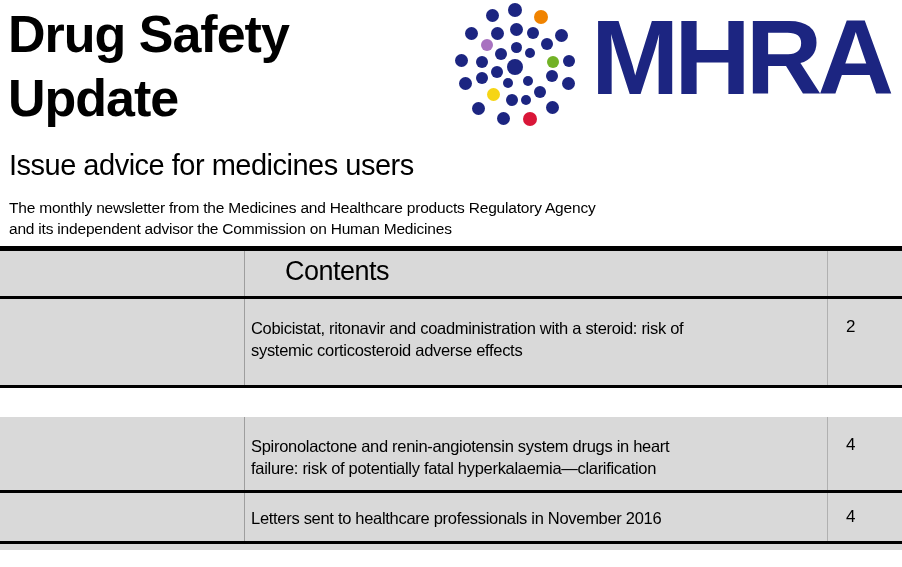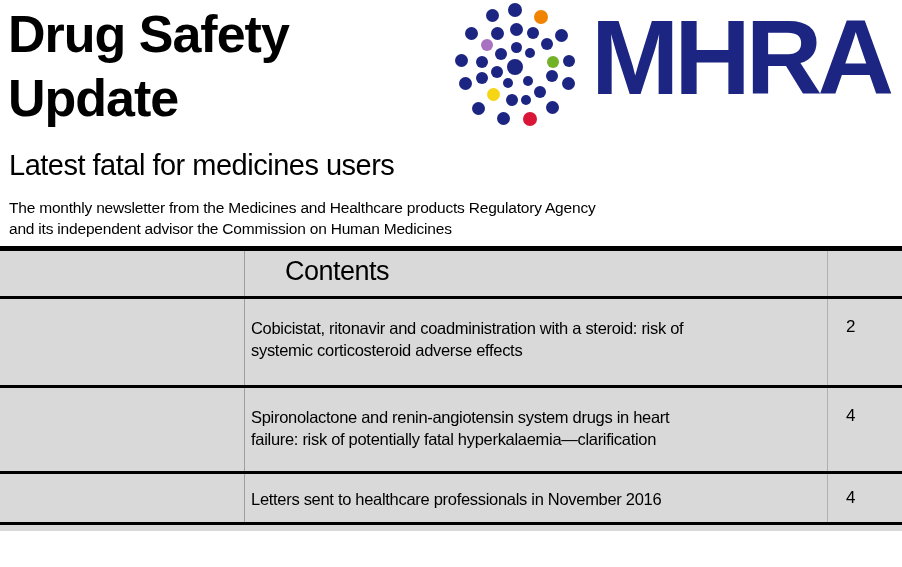--- a/index.html
+++ b/index.html
@@ -52,21 +52,21 @@
     display:grid;grid-template-columns:244px 583px 75px;
     background:#d9d9d9;width:902px;box-sizing:border-box;
   }
   .trow > div{box-sizing:border-box;}
   .c2{border-left:1px solid #9e9e9e;padding:0 8px 0 6px;}
   .c3{border-left:1px solid #b0b0b0;padding:0 0 0 18px;}
   .thead{height:45px;}
   .thead .c2{padding-top:5px;}
   .contents-heading{font-size:27px;letter-spacing:-0.5px;margin-left:34px;}
   .row-a{height:86px;}
-  .row-b{height:83px;}
+  .row-b{height:73px;margin-top:29px;}
   .row-c{height:48px;}
   .row-a .c2,.row-a .c3,.row-b .c2,.row-b .c3{padding-top:18px;}
   .row-c .c2,.row-c .c3{padding-top:14px;}
   .item-title{
     font-size:16.5px;font-weight:normal;line-height:22px;
     letter-spacing:-0.3px;white-space:pre-line;display:block;
     text-decoration:none;color:#000;cursor:pointer;
   }
   .page-number{font-size:17px;display:block;cursor:pointer;}
   .tail{width:902px;height:6px;background:#d9d9d9;}
@@ -112,21 +112,21 @@
           <span class="dot" style="left: 69px; top: 92px; height: 10px; width: 10px; background: rgb(28, 37, 129);"></span>
           <span class="dot" style="left: 82px; top: 83px; height: 12px; width: 12px; background: rgb(28, 37, 129);"></span>
           <span class="dot" style="left: 19.5px; top: 98.5px; height: 13px; width: 13px; background: rgb(28, 37, 129);"></span>
           <span class="dot" style="left: 93.5px; top: 97.5px; height: 13px; width: 13px; background: rgb(28, 37, 129);"></span>
           <span class="dot" style="left: 44.5px; top: 108.5px; height: 13px; width: 13px; background: rgb(28, 37, 129);"></span>
           <span class="dot" style="left: 71px; top: 109px; height: 14px; width: 14px; background: rgb(217, 22, 56);"></span>
         </div>
       <div class="wordmark" style="color: rgb(28, 37, 129);">MHRA</div>
     </div>
 
-    <div class="tagline">Latest fatal for medicines users</div>
+    <div class="tagline">Issue advice for medicines users</div>
     <div class="description">The monthly newsletter from the Medicines and Healthcare products Regulatory Agency
 and its independent advisor the Commission on Human Medicines</div>
   </header>
 
   <section class="doc-table">
     <div class="rule r3"></div>
 
 
     <div class="rule r2"></div>
 

